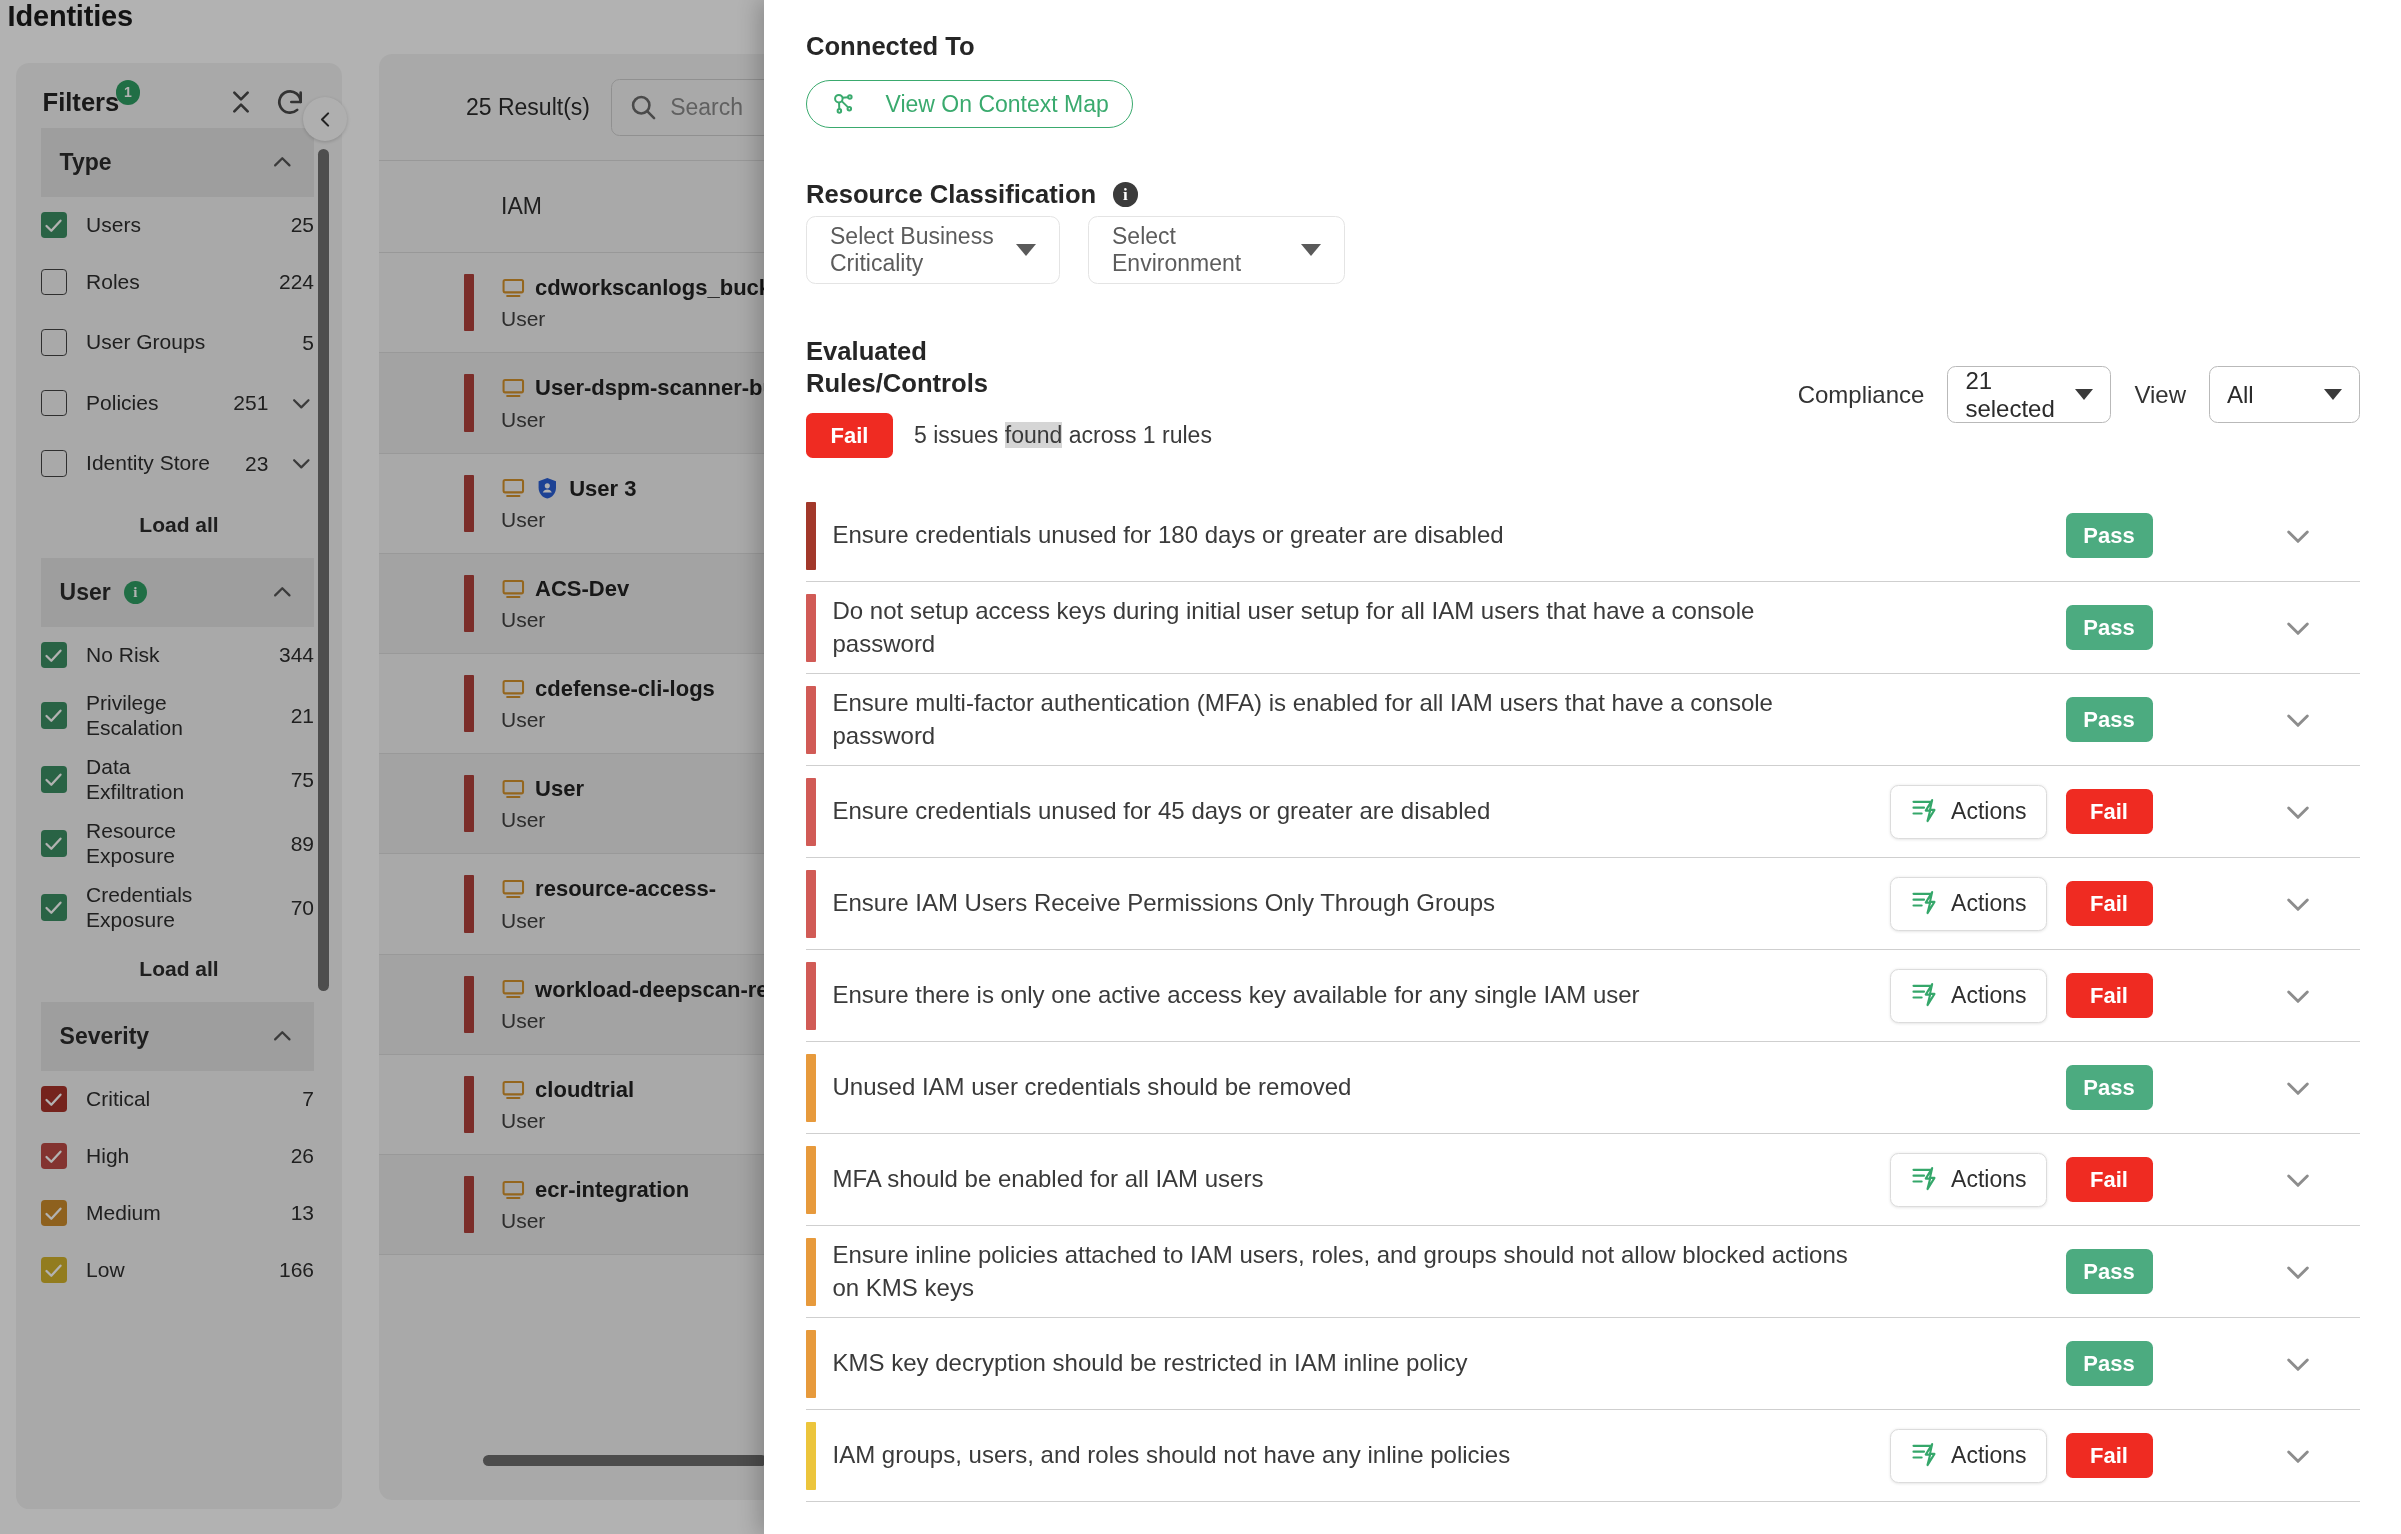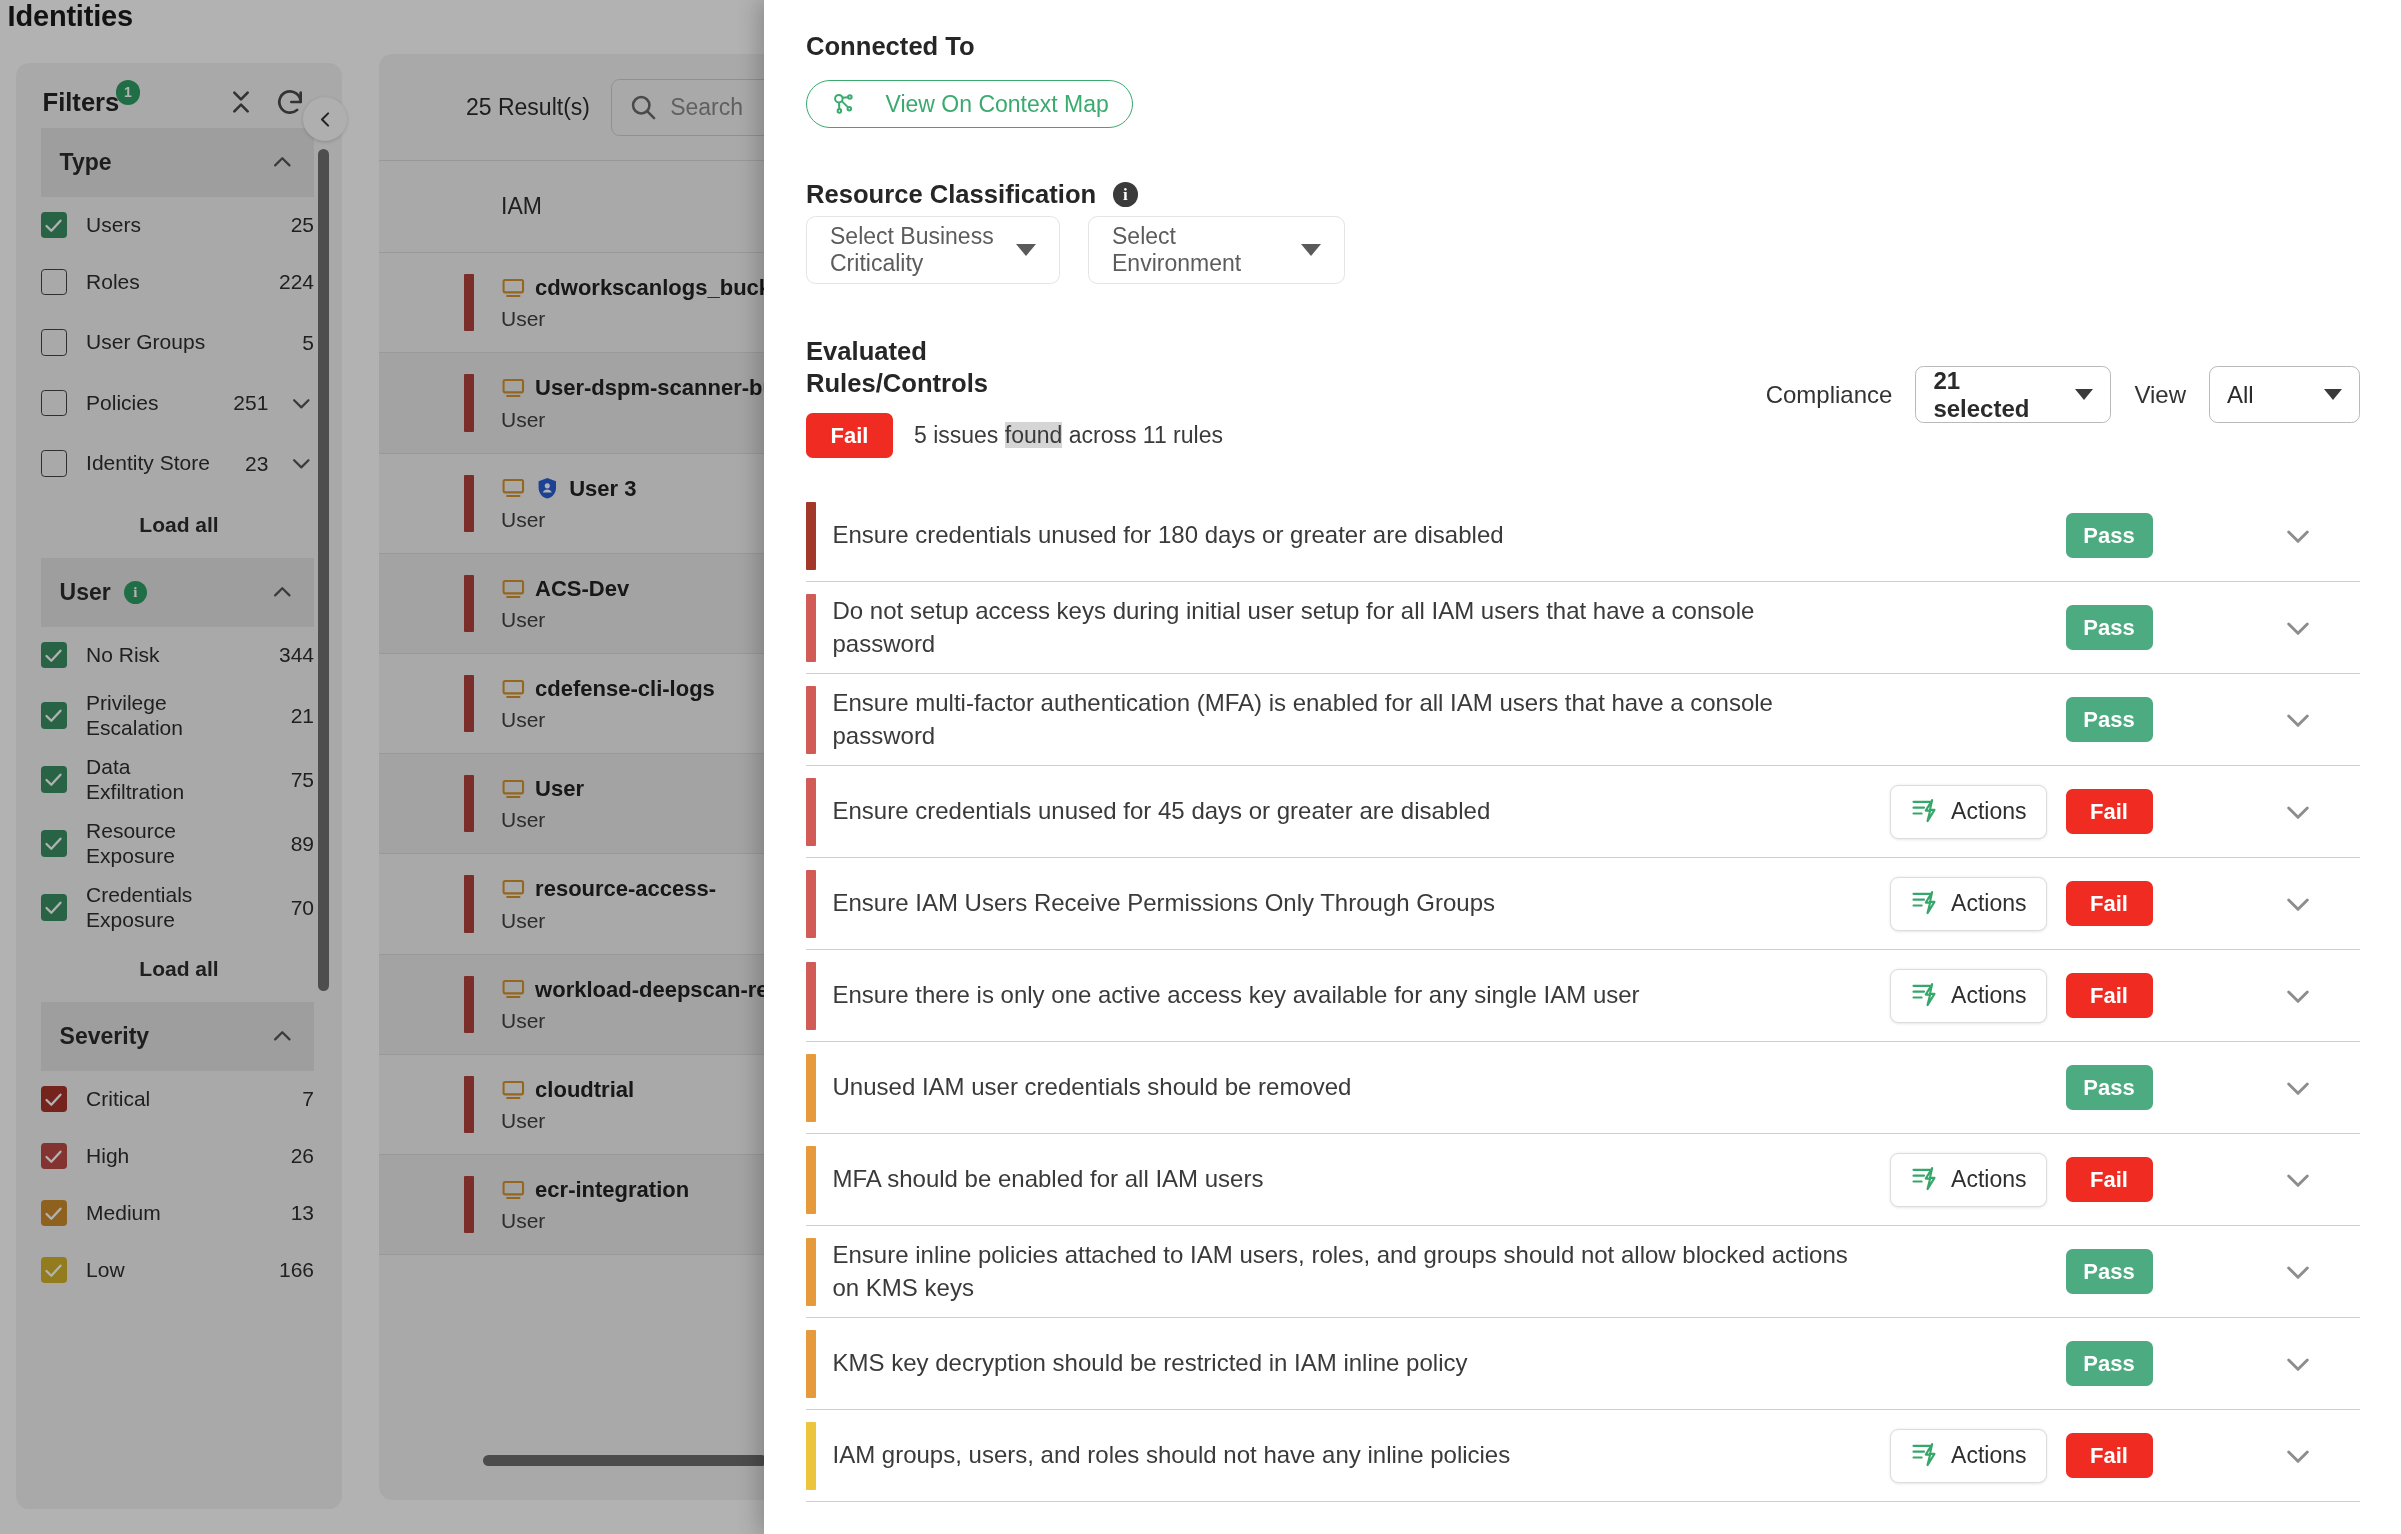--- a/index.html
+++ b/index.html
@@ -239,21 +239,21 @@
     height: 57px; display: flex; align-items: center;
     padding: 0 17px; gap: 13.2px;
   }
   .drop .v { font-size: 24px; color: #2b2b2b; }
   .drop .caret {
     width: 0; height: 0;
     border-left: 9.5px solid transparent;
     border-right: 9.5px solid transparent;
     border-top: 11.4px solid #3a3a3a;
   }
-  .drop.compliance { width: 196px; font-weight: bold; }
+  .drop.compliance { width: 164px; }
   .drop.view { width: 151px; }
   .drop.view .caret { margin-left: auto; }
 
   
   .rules { margin-top: 32px; }
   .rule-row {
     position: relative; display: flex; align-items: center;
     border-bottom: 1.4px solid #cfcfcf;
     min-height: 92px; padding: 9.5px 0 9.5px 26.5px;
   }
@@ -641,21 +641,21 @@
           <span class="v">Select Environment</span>
           <span class="caret"></span>
         </div>
       </div>
 
       <div class="eval-wrap">
         <div class="eval-left">
           <div class="eval-title">Evaluated Rules/Controls</div>
           <div class="eval-status">
             <span class="badge fail">Fail</span>
-            <span class="eval-sub"><span>5 issues </span><span class="hl">found</span><span> across 11 rules</span></span>
+            <span class="eval-sub"><span>5 issues </span><span class="hl">found</span><span> across 1 rules</span></span>
           </div>
         </div>
         <div class="eval-right">
           <span class="lab">Compliance</span>
           <div class="drop compliance">
             <span class="v">21 selected</span>
             <span class="caret"></span>
           </div>
           <span class="lab">View</span>
           <div class="drop view">

